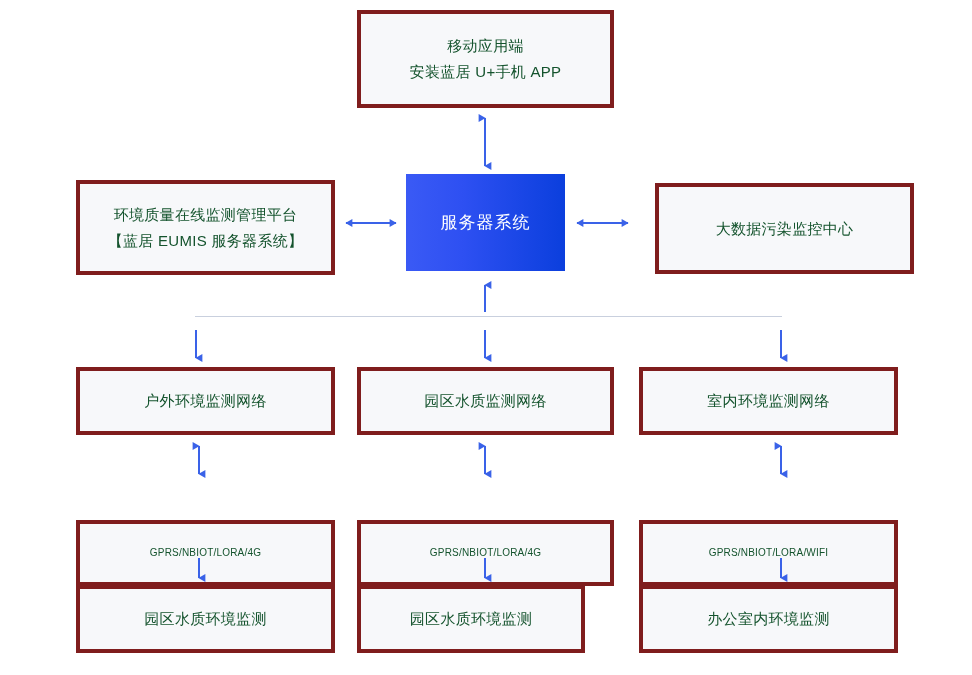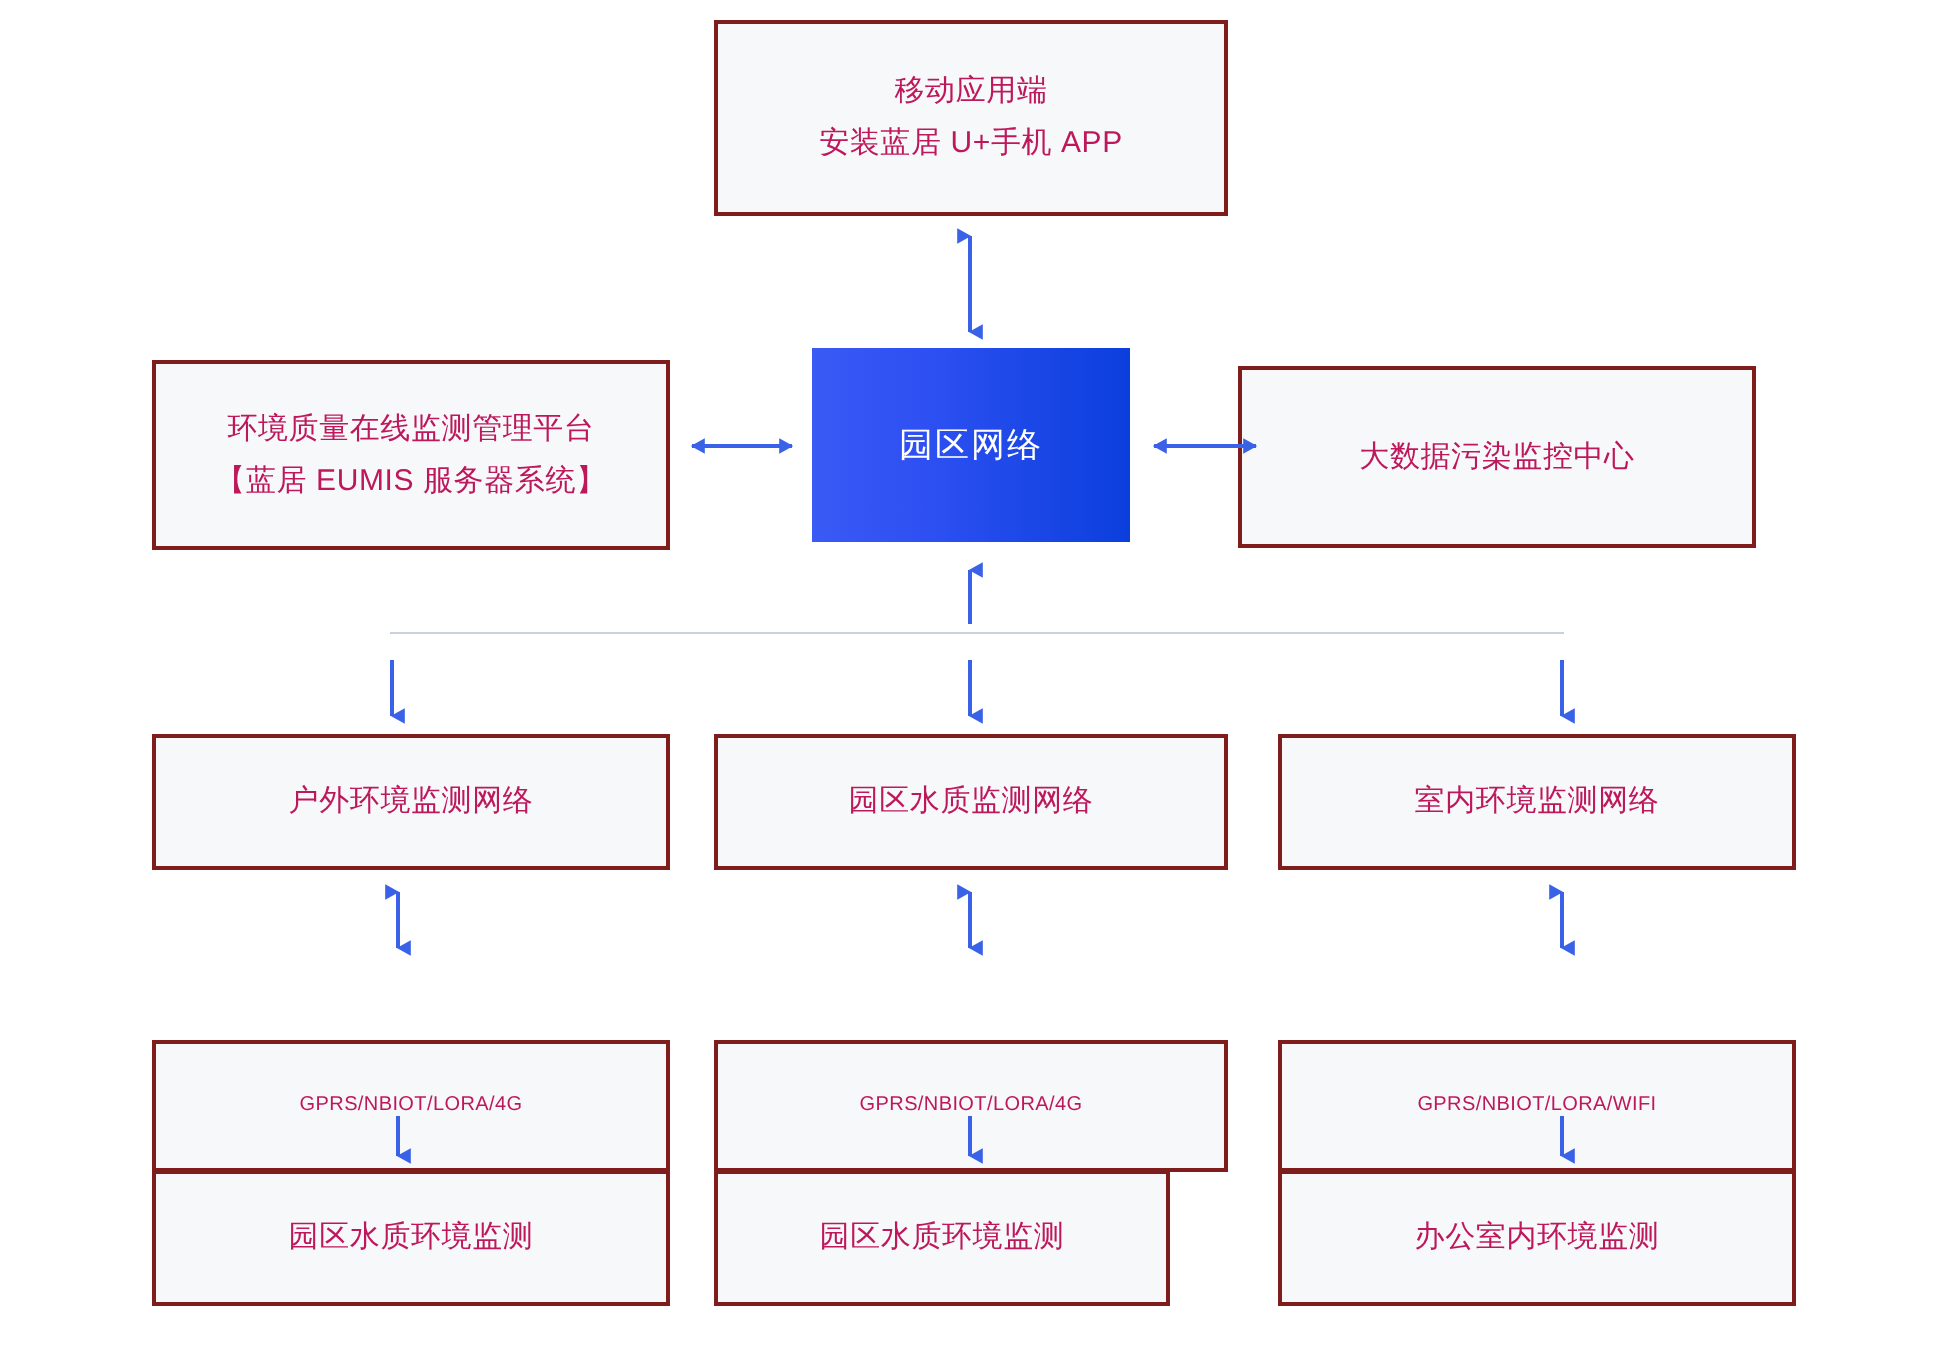--- a/index.html
+++ b/index.html
@@ -14,23 +14,23 @@
     font-family: "Liberation Sans", "DejaVu Sans", sans-serif;
     overflow: hidden;
   }
   #diagram {
     position: absolute;
     inset: 0;
   }
   .node {
     position: absolute;
     box-sizing: border-box;
-    border: 2px solid #7f1d1d;
+    border: 4px solid #7f1d1d;
     background: #f7f8fa;
-    color: #be185d;
+    color: #14532d;
     display: flex;
     flex-direction: column;
     align-items: center;
     justify-content: center;
     text-align: center;
     font-size: 15px;
     line-height: 26px;
     letter-spacing: 0.3px;
   }
   .node .line {
@@ -72,24 +72,24 @@
     <span class="line">移动应用端</span>
     <span class="line">安装蓝居 U+手机 APP</span>
   </div>
 
   <div class="node" style="left:76px; top:180px; width:259px; height:95px;">
     <span class="line">环境质量在线监测管理平台</span>
     <span class="line">【蓝居 EUMIS 服务器系统】</span>
   </div>
 
   <div class="node accent" style="left:406px; top:174px; width:159px; height:97px;">
-    <span class="line">园区网络</span>
+    <span class="line">服务器系统</span>
   </div>
 
-  <div class="node" style="left:619px; top:183px; width:259px; height:91px;">
+  <div class="node" style="left:655px; top:183px; width:259px; height:91px;">
     <span class="line">大数据污染监控中心</span>
   </div>
 
   <div class="node" style="left:76px; top:367px; width:259px; height:68px;">
     <span class="line">户外环境监测网络</span>
   </div>
   <div class="node" style="left:639px; top:367px; width:259px; height:68px;">
     <span class="line">室内环境监测网络</span>
   </div>
   <div class="node" style="left:357px; top:367px; width:257px; height:68px;">

